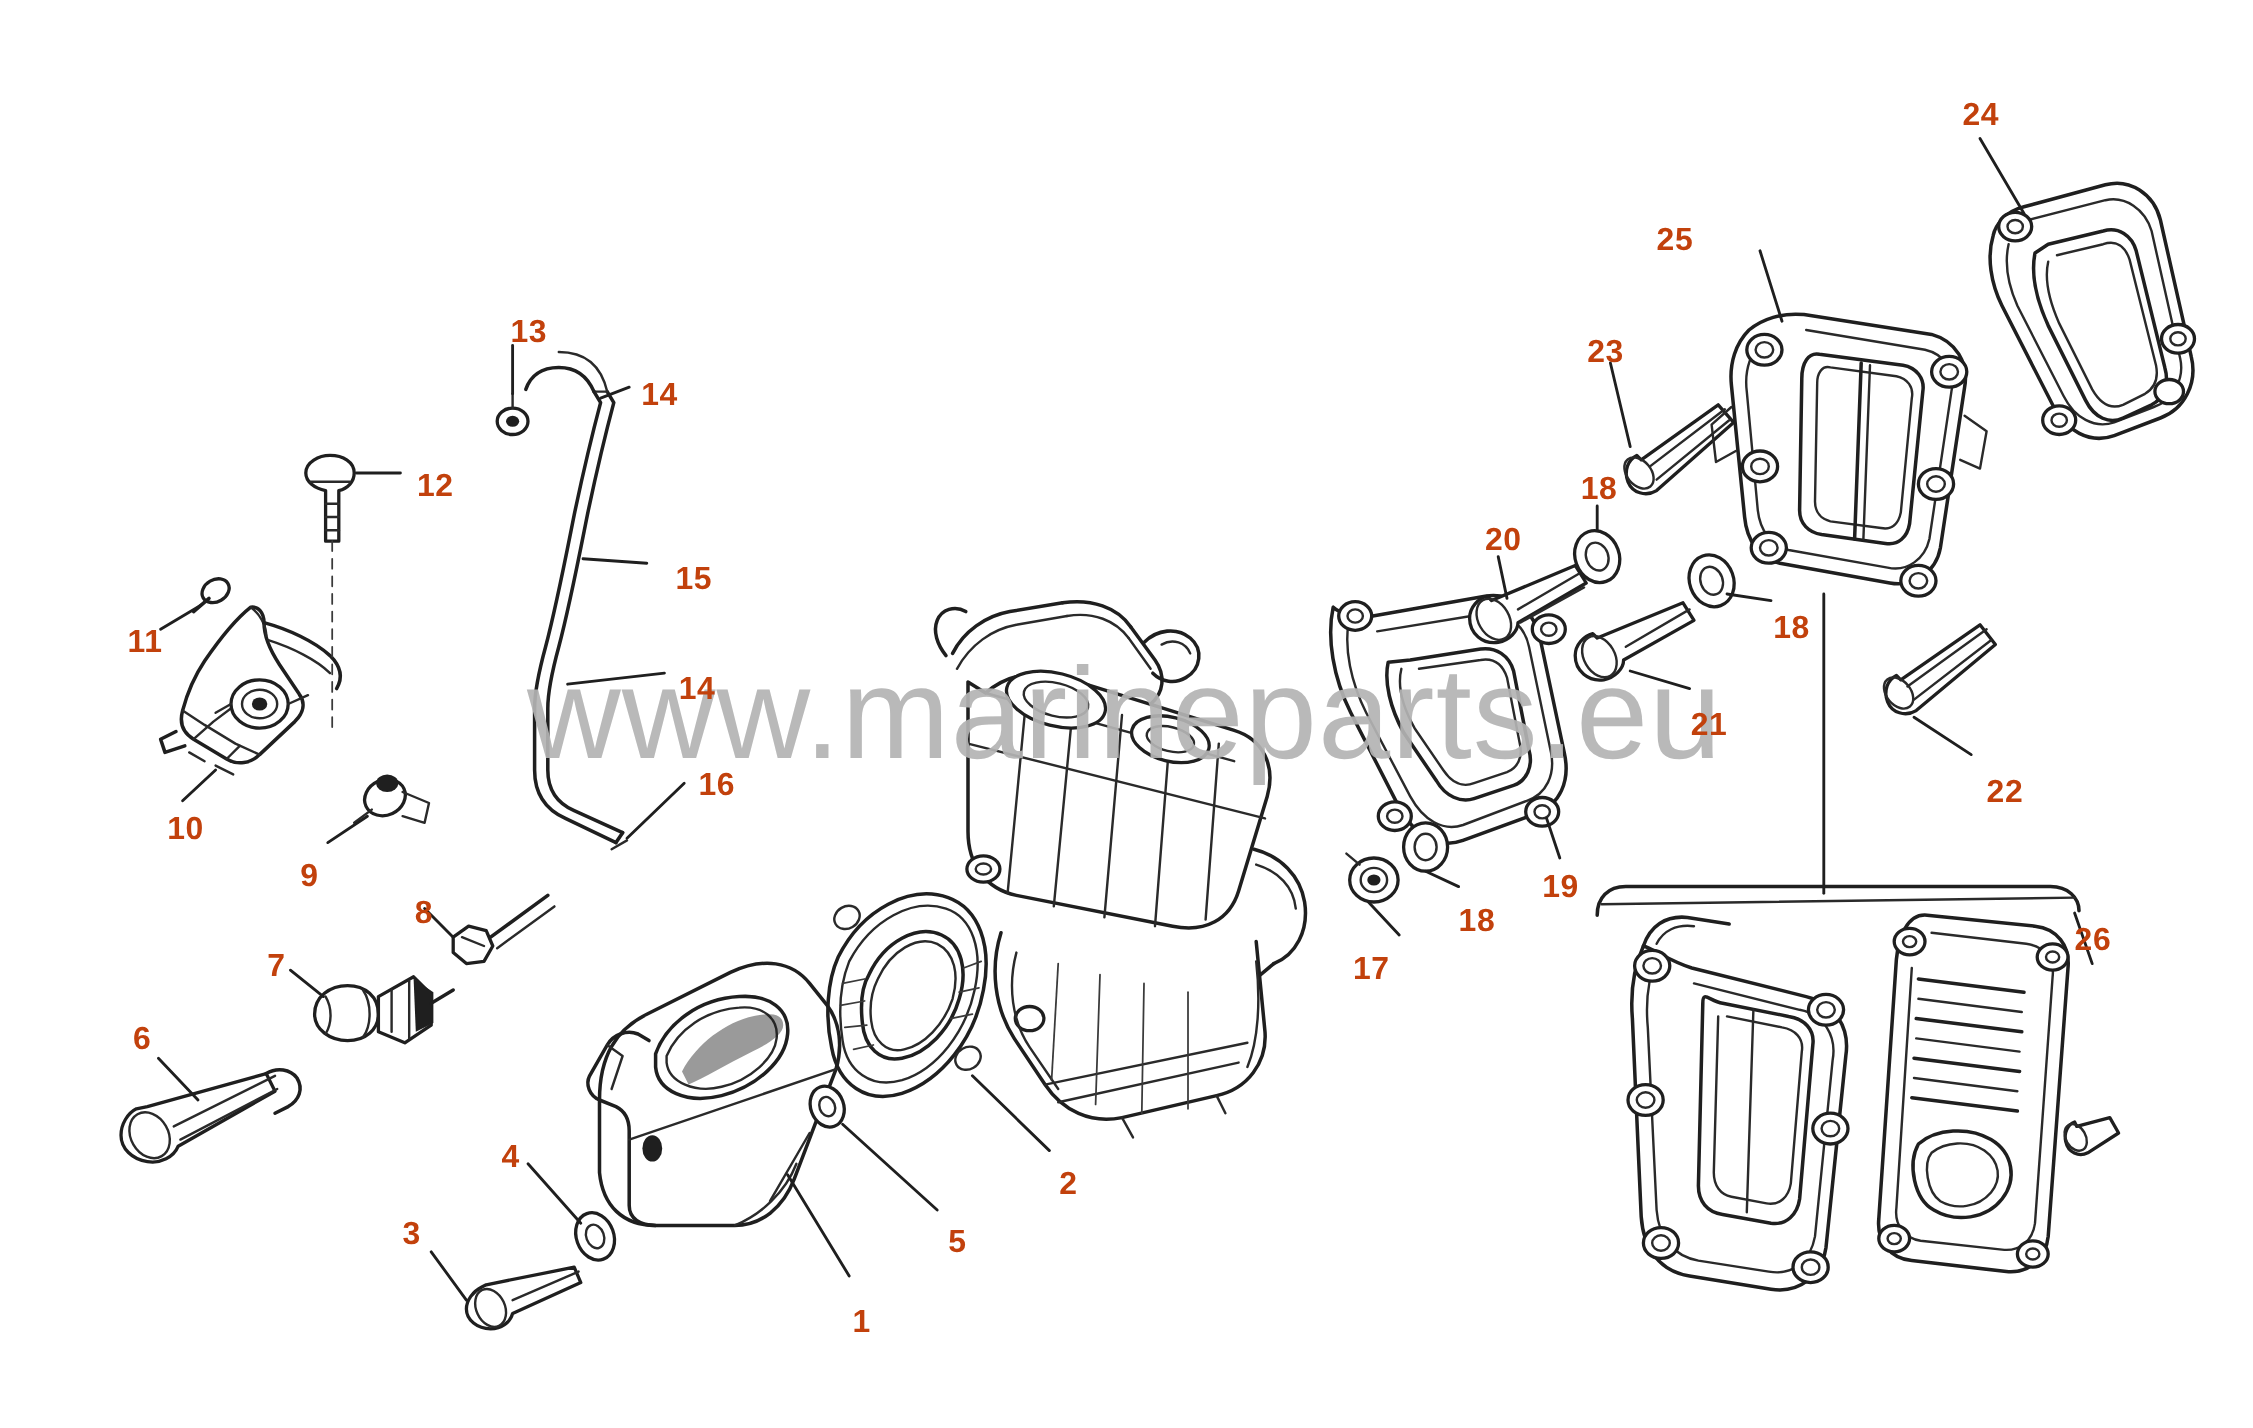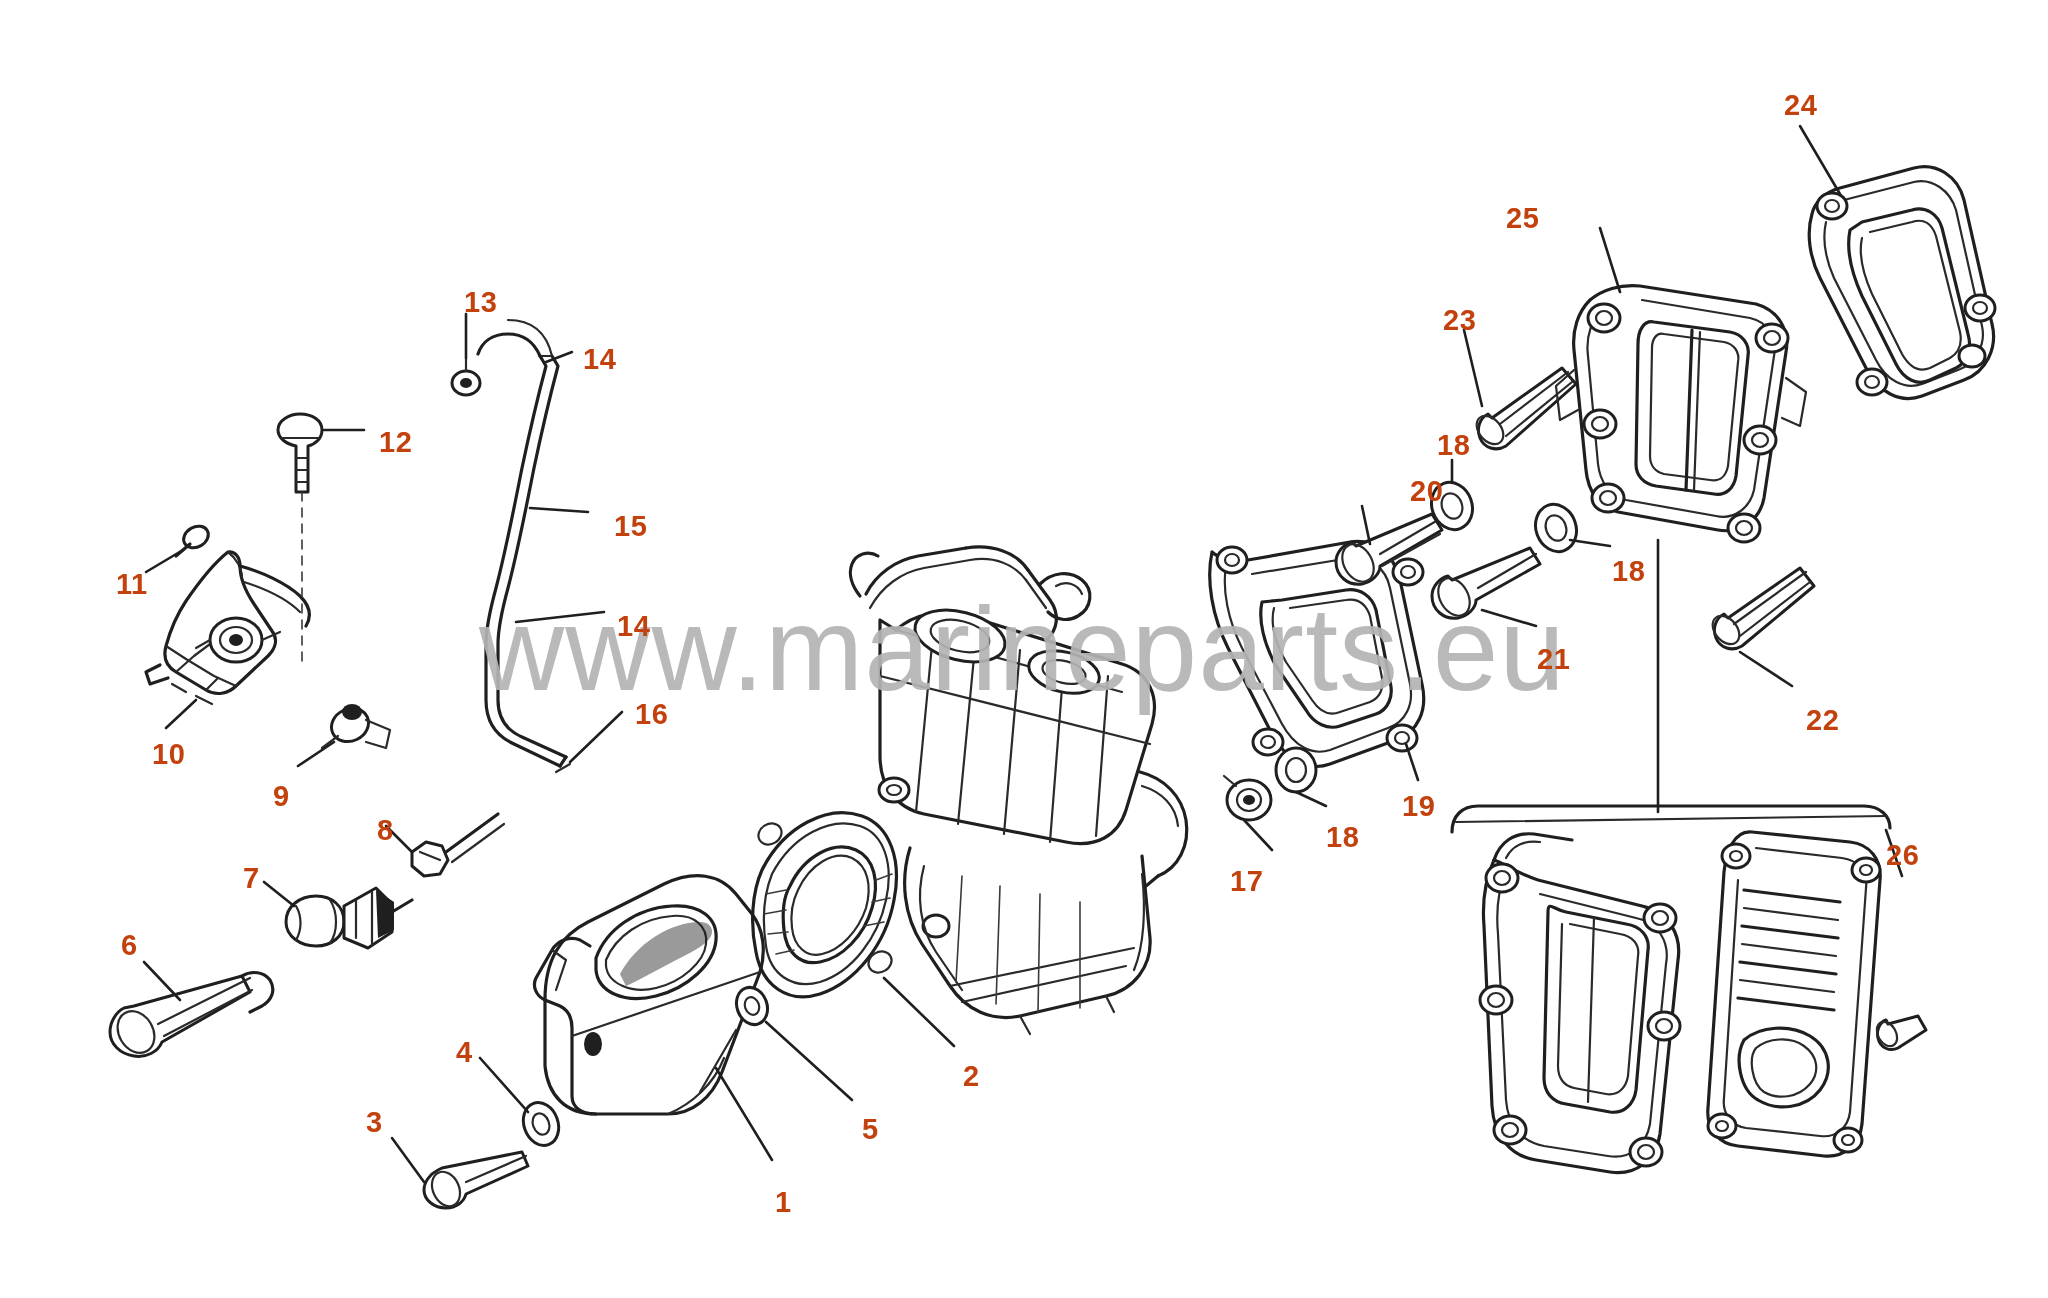--- a/index.html
+++ b/index.html
@@ -629,21 +629,21 @@
     <span class="callout" style="left:452px;  top:288px;margin-left:12px;">13</span>
     <span class="callout" style="left:583px;  top:345px;">14</span>
     <span class="callout" style="left:617px;  top:612px;">14</span>
     <span class="callout" style="left:602px;  top:512px;margin-left:12px;">15</span>
     <span class="callout" style="left:635px;  top:700px;">16</span>
     <span class="callout" style="left:1230px; top:867px;">17</span>
     <span class="callout" style="left:1326px; top:823px;">18</span>
     <span class="callout" style="left:1437px; top:431px;">18</span>
     <span class="callout" style="left:1612px; top:557px;">18</span>
     <span class="callout" style="left:1402px; top:792px;">19</span>
-    <span class="callout" style="left:1410px; top:477px;">20</span>
+    <span class="callout" style="left:1350px; top:477px;">20</span>
     <span class="callout" style="left:1537px; top:645px;">21</span>
     <span class="callout" style="left:1806px; top:706px;">22</span>
     <span class="callout" style="left:1443px; top:306px;">23</span>
     <span class="callout" style="left:1784px; top:91px;">24</span>
     <span class="callout" style="left:1506px; top:204px;">25</span>
     <span class="callout" style="left:1886px; top:841px;">26</span>
   </div>
 
 </div>
 

